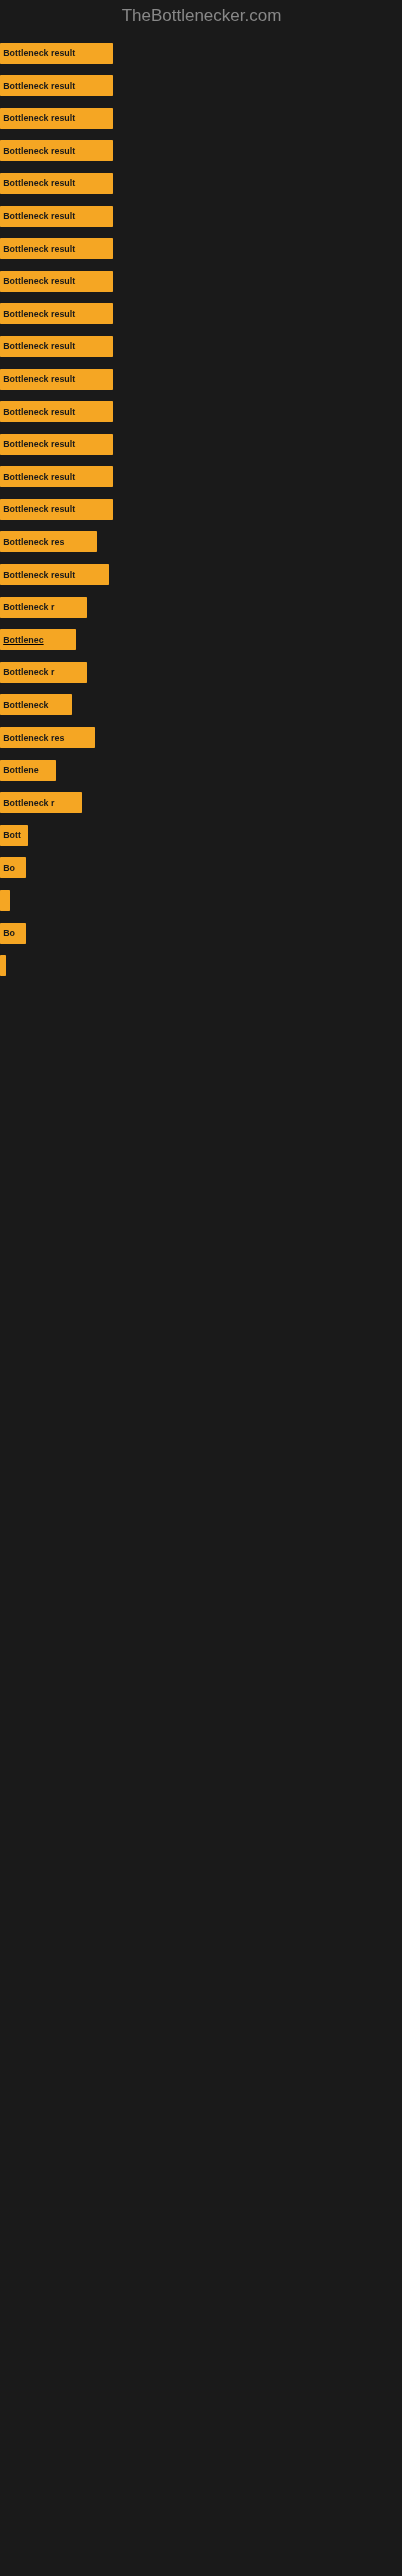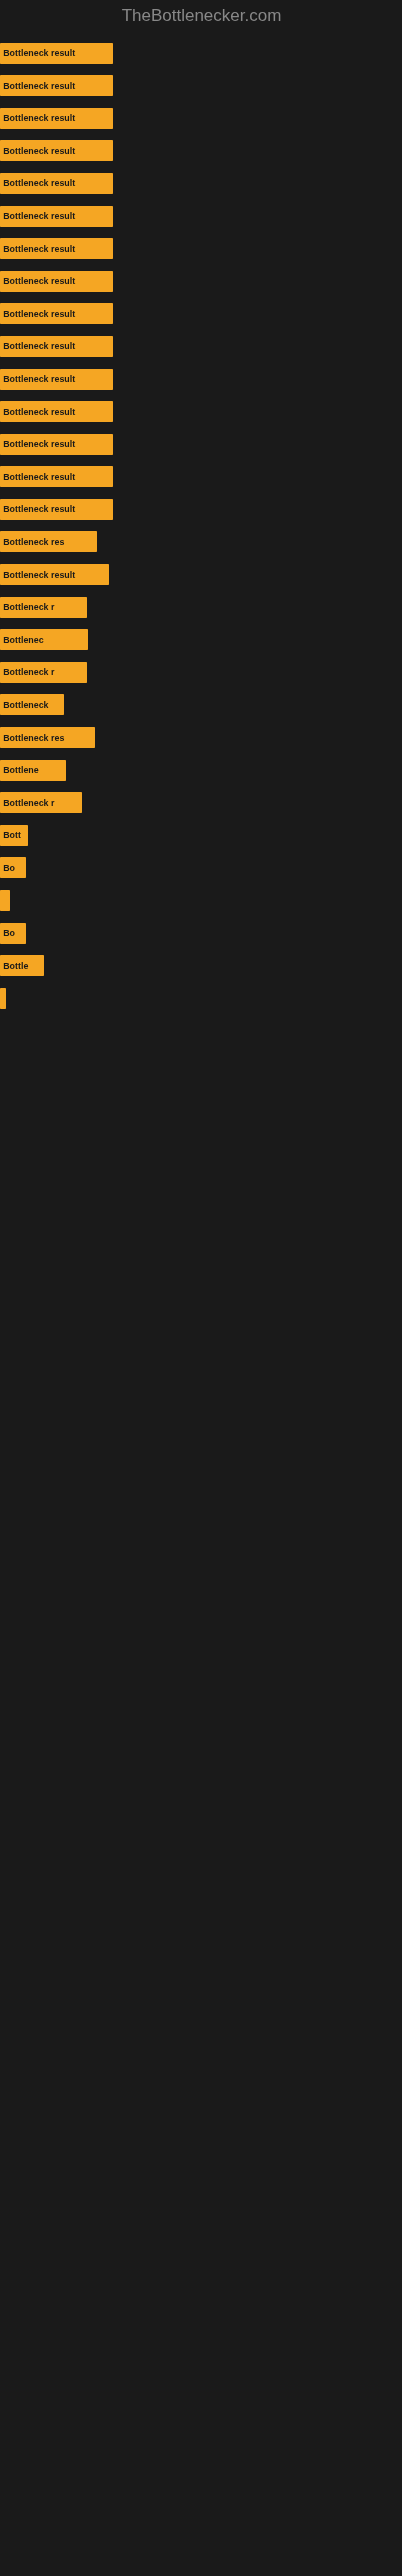--- a/index.html
+++ b/index.html
@@ -143,41 +143,41 @@
       <div class="bar" style="width: 109px;">
         <span class="bar-label">Bottleneck result</span>
       </div>
     </div>
     <div class="bar-row">
       <div class="bar" style="width: 87px;">
         <span class="bar-label">Bottleneck r</span>
       </div>
     </div>
     <div class="bar-row">
-      <div class="bar" style="width: 88px;">
+      <div class="bar" style="width: 76px; text-decoration: underline;">
         <span class="bar-label">Bottlenec</span>
       </div>
     </div>
     <div class="bar-row">
       <div class="bar" style="width: 87px;">
         <span class="bar-label">Bottleneck r</span>
       </div>
     </div>
     <div class="bar-row">
-      <div class="bar" style="width: 64px;">
+      <div class="bar" style="width: 72px;">
         <span class="bar-label">Bottleneck </span>
       </div>
     </div>
     <div class="bar-row">
       <div class="bar" style="width: 95px;">
         <span class="bar-label">Bottleneck res</span>
       </div>
     </div>
     <div class="bar-row">
-      <div class="bar" style="width: 66px;">
+      <div class="bar" style="width: 56px;">
         <span class="bar-label">Bottlene</span>
       </div>
     </div>
     <div class="bar-row">
       <div class="bar" style="width: 82px;">
         <span class="bar-label">Bottleneck r</span>
       </div>
     </div>
     <div class="bar-row">
       <div class="bar" style="width: 28px;">
@@ -193,23 +193,18 @@
       <div class="bar" style="width: 9.7px;">
         <span class="bar-label"></span>
       </div>
     </div>
     <div class="bar-row">
       <div class="bar" style="width: 26px;">
         <span class="bar-label">Bo</span>
       </div>
     </div>
     <div class="bar-row">
-      <div class="bar" style="width: 44px;">
-        <span class="bar-label">Bottle</span>
-      </div>
-    </div>
-    <div class="bar-row">
       <div class="bar" style="width: 6.4px;">
         <span class="bar-label"></span>
       </div>
     </div>
   </div>
 
 
 </body></html>

